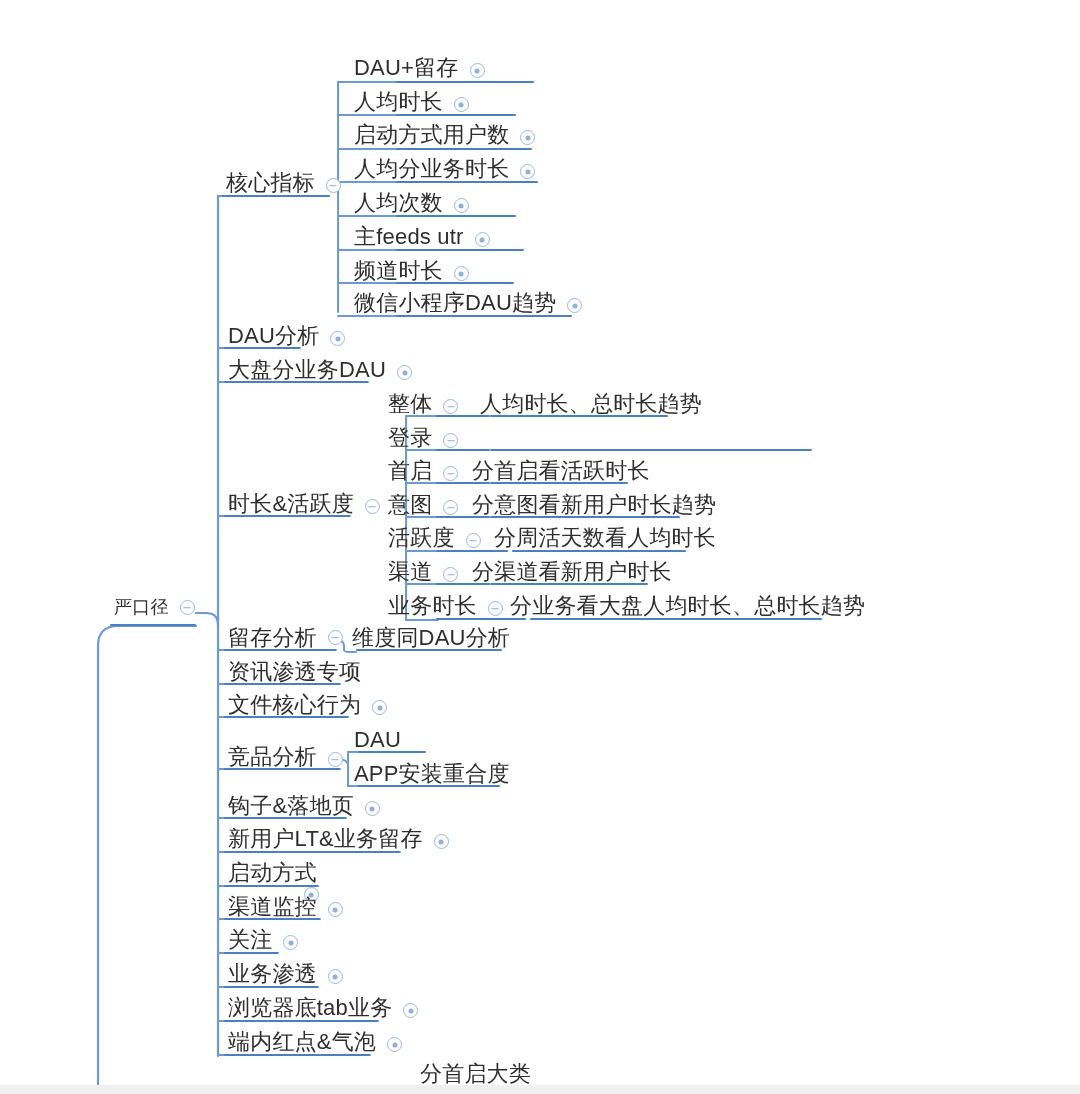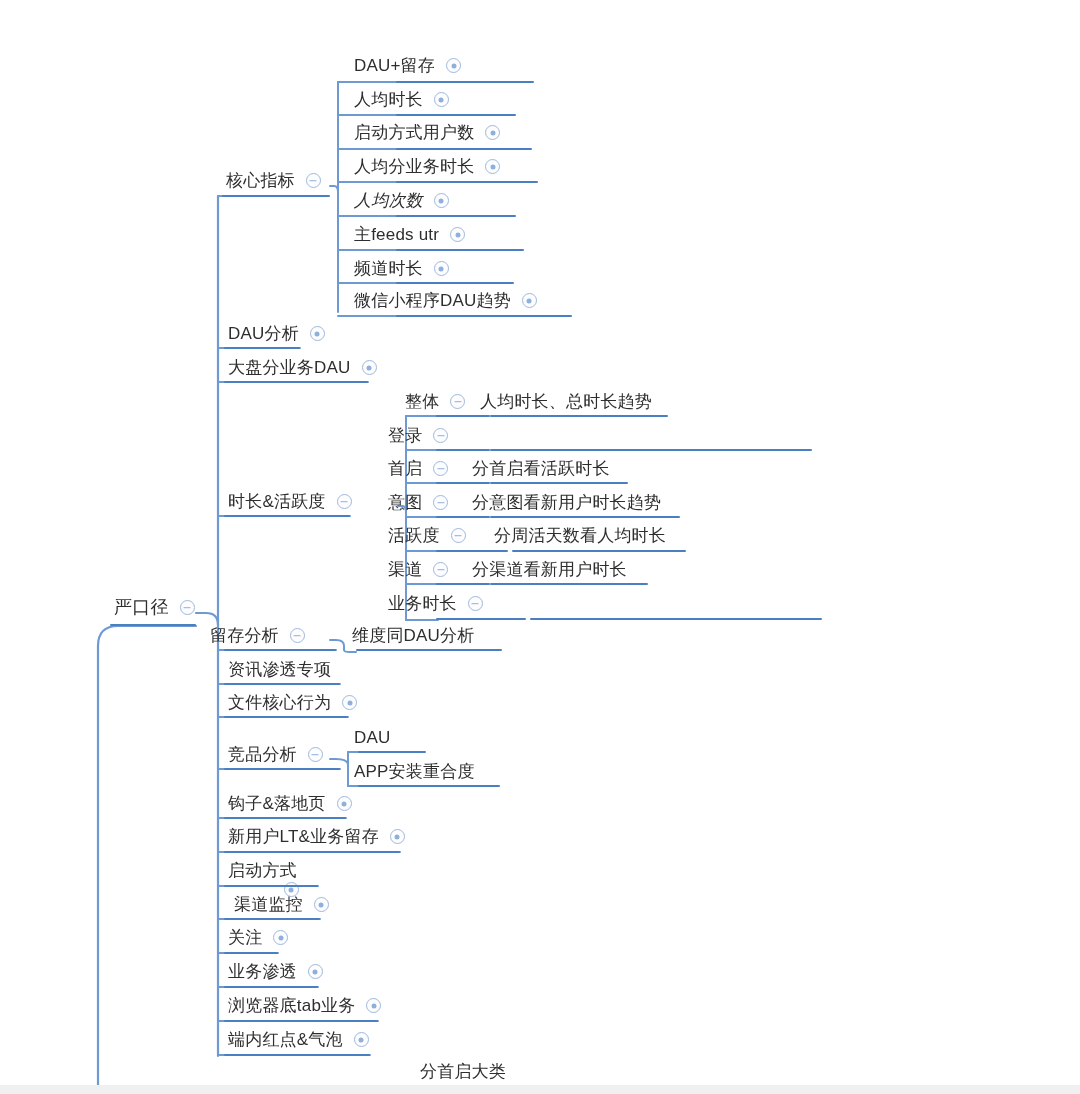--- a/index.html
+++ b/index.html
@@ -31,21 +31,21 @@
   }
   .node {
     position: absolute;
     display: flex;
     align-items: flex-end;
     white-space: nowrap;
     line-height: 1;
   }
   .node-text {
     color: #2e2e2e;
-    font-size: 17px;
+    font-size: 22px;
     letter-spacing: 0.2px;
     padding: 0 2px 3px 2px;
     display: inline-block;
   }
   .node.big .node-text {
     font-size: 18px;
   }
   .toggle {
     width: 13px;
     height: 13px;
@@ -178,21 +178,21 @@
     <span class="toggle collapsed"></span>
   </div>
   <div class="underline" style="left:224px; top:381px; width:144px;"></div>
 
   <div class="node" style="left:226px; top:493px;">
     <span class="node-text">时长&amp;活跃度</span>
     <span class="toggle expanded"></span>
   </div>
   <div class="underline" style="left:224px; top:515px; width:126px;"></div>
 
-  <div class="node" style="left:208px; top:627px;">
+  <div class="node" style="left:226px; top:627px;align-items:center;">
     <span class="node-text">留存分析</span>
     <span class="toggle expanded"></span>
   </div>
   <div class="underline" style="left:224px; top:649px; width:112px;"></div>
 
   <div class="node" style="left:226px; top:661px;justify-content:center;">
     <span class="node-text">资讯渗透专项</span>
   </div>
   <div class="underline" style="left:224px; top:683px; width:116px;"></div>
 
@@ -219,21 +219,21 @@
     <span class="toggle collapsed"></span>
   </div>
   <div class="underline" style="left:224px; top:851px; width:176px;"></div>
 
   <div class="node" style="left:226px; top:862px;flex-direction:column;">
     <span class="node-text">启动方式</span>
     <span class="toggle collapsed"></span>
   </div>
   <div class="underline" style="left:224px; top:885px; width:94px;"></div>
 
-  <div class="node" style="left:232px; top:896px;">
+  <div class="node" style="left:226px; top:896px;">
     <span class="node-text">渠道监控</span>
     <span class="toggle collapsed"></span>
   </div>
   <div class="underline" style="left:224px; top:918px; width:96px;"></div>
 
   <div class="node" style="left:226px; top:929px;">
     <span class="node-text">关注</span>
     <span class="toggle collapsed"></span>
   </div>
   <div class="underline" style="left:224px; top:952px; width:54px;"></div>
@@ -273,21 +273,21 @@
     <span class="toggle collapsed"></span>
   </div>
   <div class="underline" style="left:396px; top:148px; width:136px;"></div>
 
   <div class="node" style="left:352px; top:158px;">
     <span class="node-text">人均分业务时长</span>
     <span class="toggle collapsed"></span>
   </div>
   <div class="underline" style="left:396px; top:181px; width:142px;"></div>
 
-  <div class="node" style="left:352px; top:192px;font-style:italic;">
+  <div class="node" style="left:352px; top:192px;">
     <span class="node-text">人均次数</span>
     <span class="toggle collapsed"></span>
   </div>
   <div class="underline" style="left:396px; top:215px; width:120px;"></div>
 
   <div class="node" style="left:352px; top:226px;">
     <span class="node-text">主feeds utr</span>
     <span class="toggle collapsed"></span>
   </div>
   <div class="underline" style="left:396px; top:249px; width:128px;"></div>
@@ -297,21 +297,21 @@
     <span class="toggle collapsed"></span>
   </div>
   <div class="underline" style="left:396px; top:282px; width:118px;"></div>
 
   <div class="node" style="left:352px; top:292px;">
     <span class="node-text">微信小程序DAU趋势</span>
     <span class="toggle collapsed"></span>
   </div>
   <div class="underline" style="left:396px; top:315px; width:176px;"></div>
 
-  <div class="node" style="left:403px; top:393px;">
+  <div class="node" style="left:386px; top:393px;">
     <span class="node-text">整体</span>
     <span class="toggle expanded"></span>
   </div>
   <div class="underline" style="left:436px; top:415px; width:54px;"></div>
   <div class="node" style="left:478px; top:393px;">
     <span class="node-text">人均时长、总时长趋势</span>
   </div>
   <div class="underline" style="left:490px; top:415px; width:178px;"></div>
 
   <div class="node" style="left:386px; top:427px;">
@@ -359,20 +359,23 @@
   <div class="node" style="left:470px; top:561px;">
     <span class="node-text">分渠道看新用户时长</span>
   </div>
   <div class="underline" style="left:490px; top:583px; width:158px;"></div>
 
   <div class="node" style="left:386px; top:595px;">
     <span class="node-text">业务时长</span>
     <span class="toggle expanded"></span>
   </div>
   <div class="underline" style="left:436px; top:618px; width:90px;"></div>
+  <div class="node" style="left:508px; top:595px;">
+    <span class="node-text">分业务看大盘人均时长、总时长趋势</span>
+  </div>
   <div class="underline" style="left:530px; top:618px; width:292px;"></div>
 
   <div class="node" style="left:350px; top:627px;">
     <span class="node-text">维度同DAU分析</span>
   </div>
   <div class="underline" style="left:356px; top:649px; width:146px;"></div>
 
   <div class="node" style="left:352px; top:729px;">
     <span class="node-text">DAU</span>
   </div>

